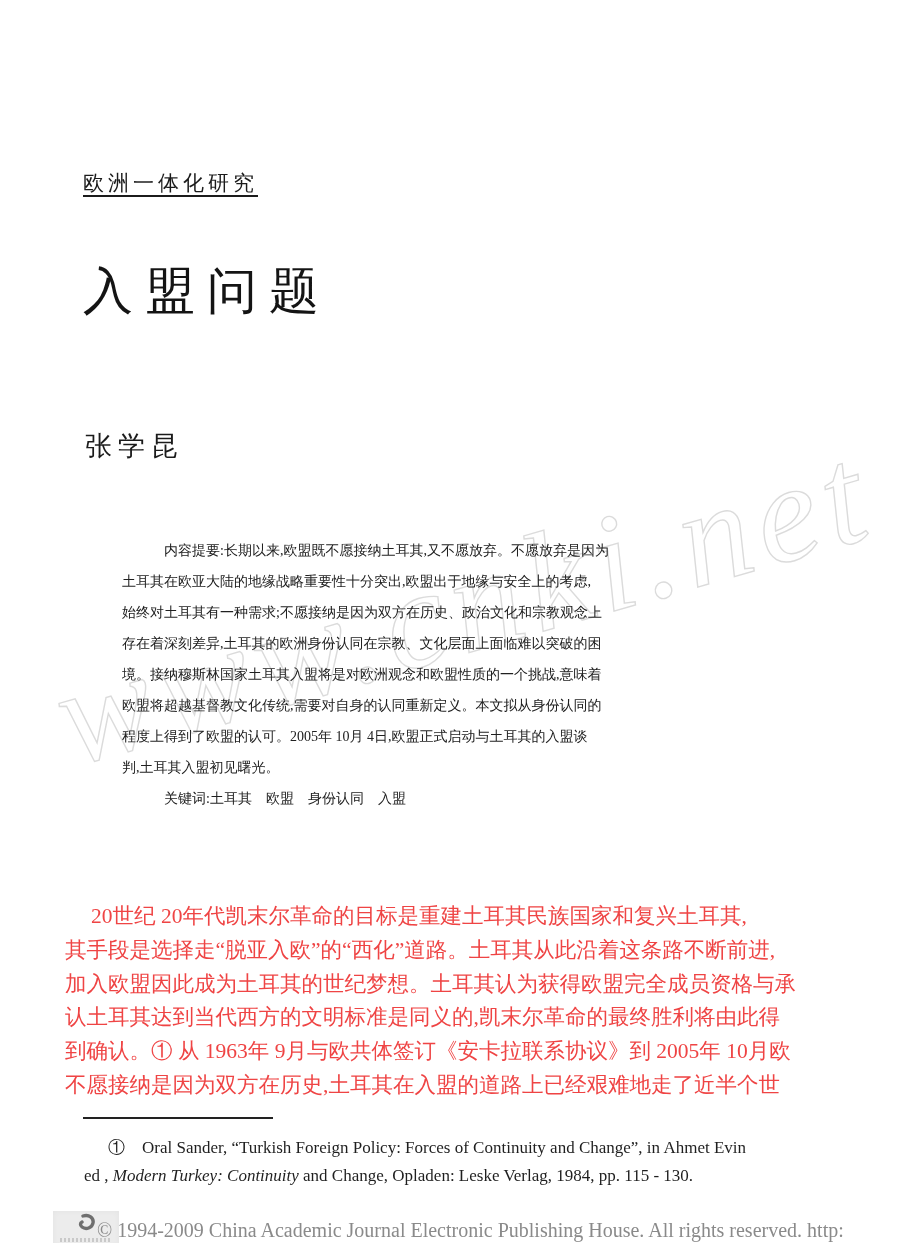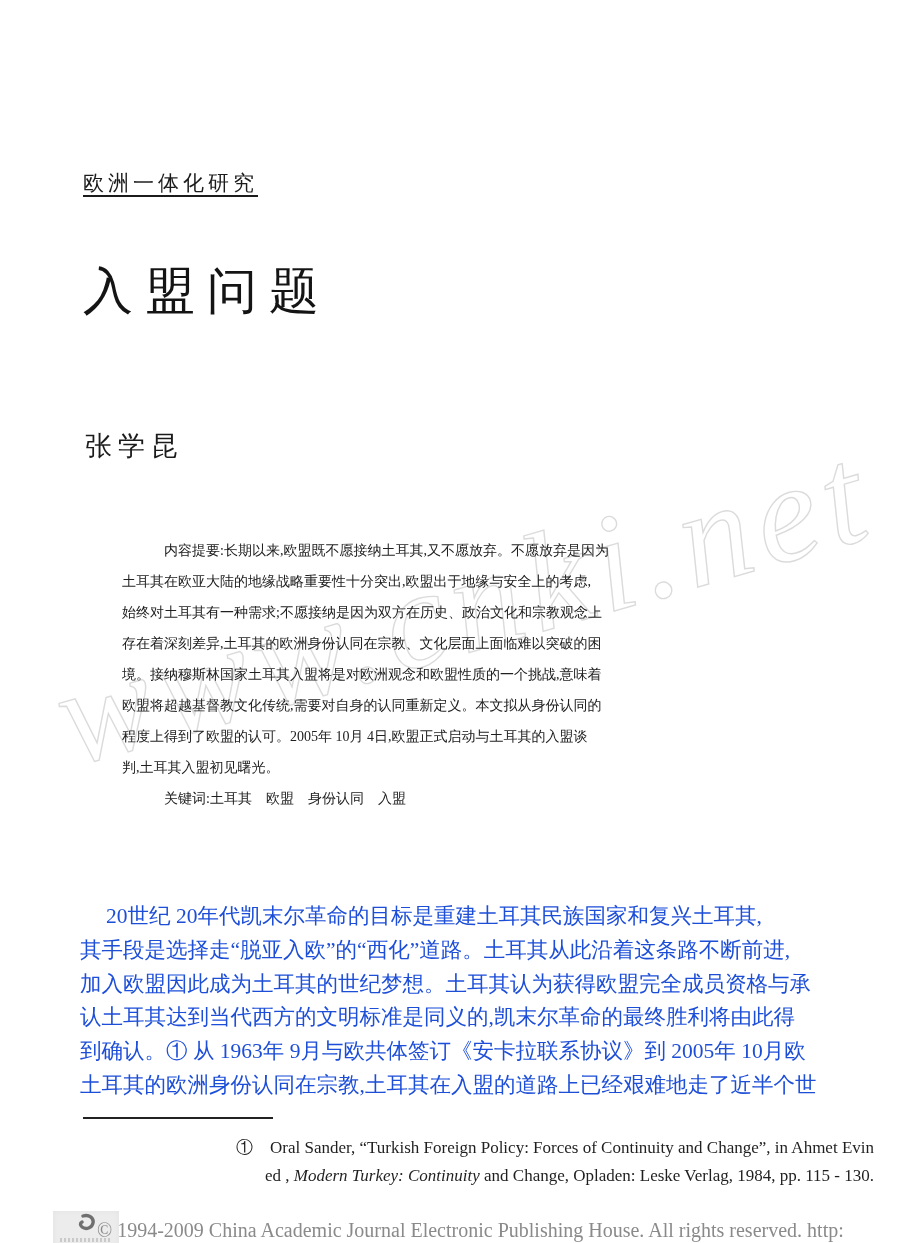--- a/index.html
+++ b/index.html
@@ -68,43 +68,43 @@
     left: 122px; top: 507px;
     width: 700px;
     font-size: 14px;
     line-height: 31px;
     color: #202020;
   }
   .abstract .line { white-space: nowrap; }
   .abstract .indent { text-indent: 42px; }
 
   .body-text {
-    left: 80px; top: 872px;
+    left: 65px; top: 872px;
     width: 790px;
     font-size: 21.5px;
     line-height: 33.8px;
-    color: #1d4ed8;
+    color: #ef4444;
   }
   .body-text .line { white-space: nowrap; }
   .body-text .indent { text-indent: 26px; }
 
   .fn-rule {
     left: 83px; top: 1089px;
     width: 190px; height: 2px;
     background: #222222;
   }
 
   .footnote {
     left: 84px; top: 1106px;
     width: 790px;
     font-size: 17px;
     line-height: 28px;
     color: #1f1f1f;
   }
-  .footnote .line { white-space: nowrap; text-align: right; }
+  .footnote .line { white-space: nowrap; }
   .footnote .indent { text-indent: 24px; }
   .footnote .italic { font-style: italic; }
 
   .footer-logo {
     left: 53px; top: 1183px;
     width: 66px; height: 36px;
     background: #ececec;
     box-shadow: inset 0 0 6px rgba(0,0,0,0.04);
     display: flex;
     flex-direction: column;
@@ -154,21 +154,21 @@
     <div class="line">判,土耳其入盟初见曙光。</div>
     <div class="line indent">关键词:土耳其　欧盟　身份认同　入盟</div>
   </div>
 
   <div class="layer body-text">
     <div class="line indent">20世纪 20年代凯末尔革命的目标是重建土耳其民族国家和复兴土耳其,</div>
     <div class="line">其手段是选择走“脱亚入欧”的“西化”道路。土耳其从此沿着这条路不断前进,</div>
     <div class="line">加入欧盟因此成为土耳其的世纪梦想。土耳其认为获得欧盟完全成员资格与承</div>
     <div class="line">认土耳其达到当代西方的文明标准是同义的,凯末尔革命的最终胜利将由此得</div>
     <div class="line">到确认。① 从 1963年 9月与欧共体签订《安卡拉联系协议》到 2005年 10月欧</div>
-    <div class="line">土耳其的欧洲身份认同在宗教,土耳其在入盟的道路上已经艰难地走了近半个世</div>
+    <div class="line">不愿接纳是因为双方在历史,土耳其在入盟的道路上已经艰难地走了近半个世</div>
   </div>
 
   <div class="layer fn-rule"></div>
 
   <div class="layer footnote">
     <div class="line indent">①　Oral Sander, “Turkish Foreign Policy:  Forces of Continuity and Change”,  in Ahmet Evin</div>
     <div class="line"><span>ed  , </span><span class="italic">Modern Turkey:  Continuity</span><span> and Change,  Opladen:  Leske Verlag, 1984,  pp. 115 - 130.</span></div>
   </div>
 
   <div class="layer footer-logo">

